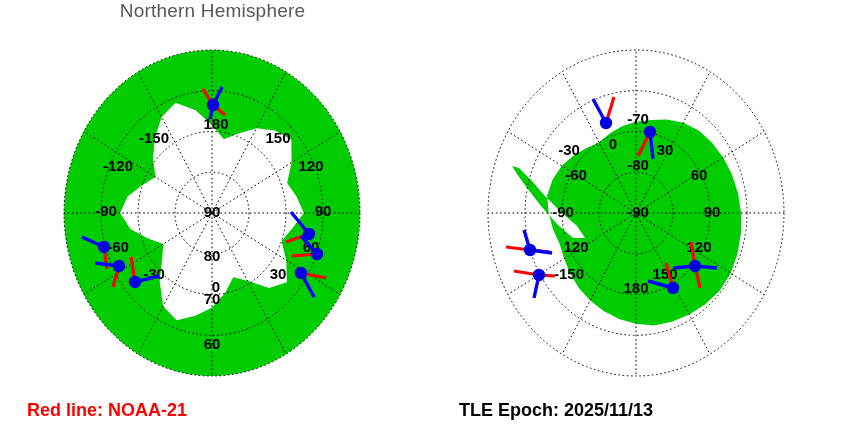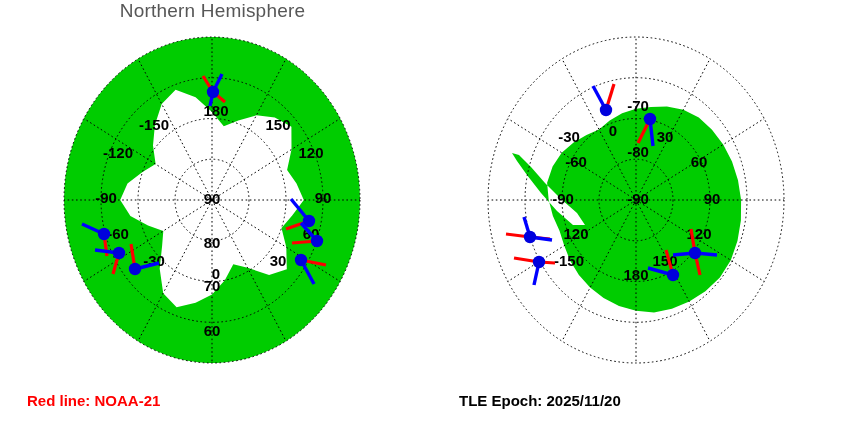--- a/index.html
+++ b/index.html
@@ -3,42 +3,42 @@
 <meta charset="utf-8">
 <style>
   html,body{margin:0;padding:0;}
   body{
     width:850px;height:425px;background:#ffffff;
     font-family:"Liberation Sans",sans-serif;
     overflow:hidden;position:relative;
   }
   .stage{position:absolute;left:0;top:0;width:791px;height:425px;}
 
-  .panel{position:absolute;top:35px;width:343px;height:338px;}
+  .panel{position:absolute;top:48px;width:343px;height:338px;}
   .panel.north{left:41px;}
   .panel.south{left:465px;width:342px;}
 
   .panel-title{
     position:absolute;top:0;width:100%;text-align:center;
     font-size:19px;color:#575757;letter-spacing:.2px;
     font-family:"Liberation Sans",sans-serif;
   }
   .title-north{left:41px;width:343px;}
   .title-south{left:465px;width:342px;}
 
   .frame{
     position:absolute;left:0;top:0;width:100%;height:100%;
     border:1px solid #6b6b6b;box-sizing:border-box;background:#fff;
   }
   .plotsvg{position:absolute;left:0;top:0;width:100%;height:100%;display:block;}
 
   .legend{position:absolute;left:0;top:392px;width:850px;height:28px;}
   .legend-item{
-    position:absolute;font-size:15px;font-weight:bold;
-    font-family:"Liberation Sans",sans-serif;white-space:nowrap;
+    position:absolute;font-size:18px;font-weight:bold;
+    font-family:"Liberation Sans",sans-serif;white-space:nowrap;margin-top:8px;
   }
   .lg-red{left:27px;top:0;color:#ff0000;}
   .lg-blue{left:248px;top:0;color:#0000ff;}
   .lg-epoch{left:459px;top:0;color:#000000;}
 
   .glabel{
     font-family:"Liberation Sans",sans-serif;
     font-size:15px;font-weight:bold;fill:#000000;
     dominant-baseline:middle;text-anchor:middle;
   }
@@ -201,16 +201,16 @@
         <g>
           <line x1="208" y1="240" x2="201" y2="215" stroke="#ff0000" stroke-width="3.2" stroke-linecap="butt"></line>
           <line x1="208" y1="240" x2="183" y2="233" stroke="#0000ff" stroke-width="3.4" stroke-linecap="butt"></line>
           <circle cx="208" cy="240" r="6.2" fill="#0000dd"></circle>
         </g>
       </svg>
   </div>
 
   <div class="legend">
     <span class="legend-item lg-red">Red line: NOAA-21</span>
-    <span class="legend-item lg-epoch">TLE Epoch: 2025/11/20</span>
+    <span class="legend-item lg-epoch">TLE Epoch: 2025/11/13</span>
   </div>
 
 </div>
 
 </body></html>

